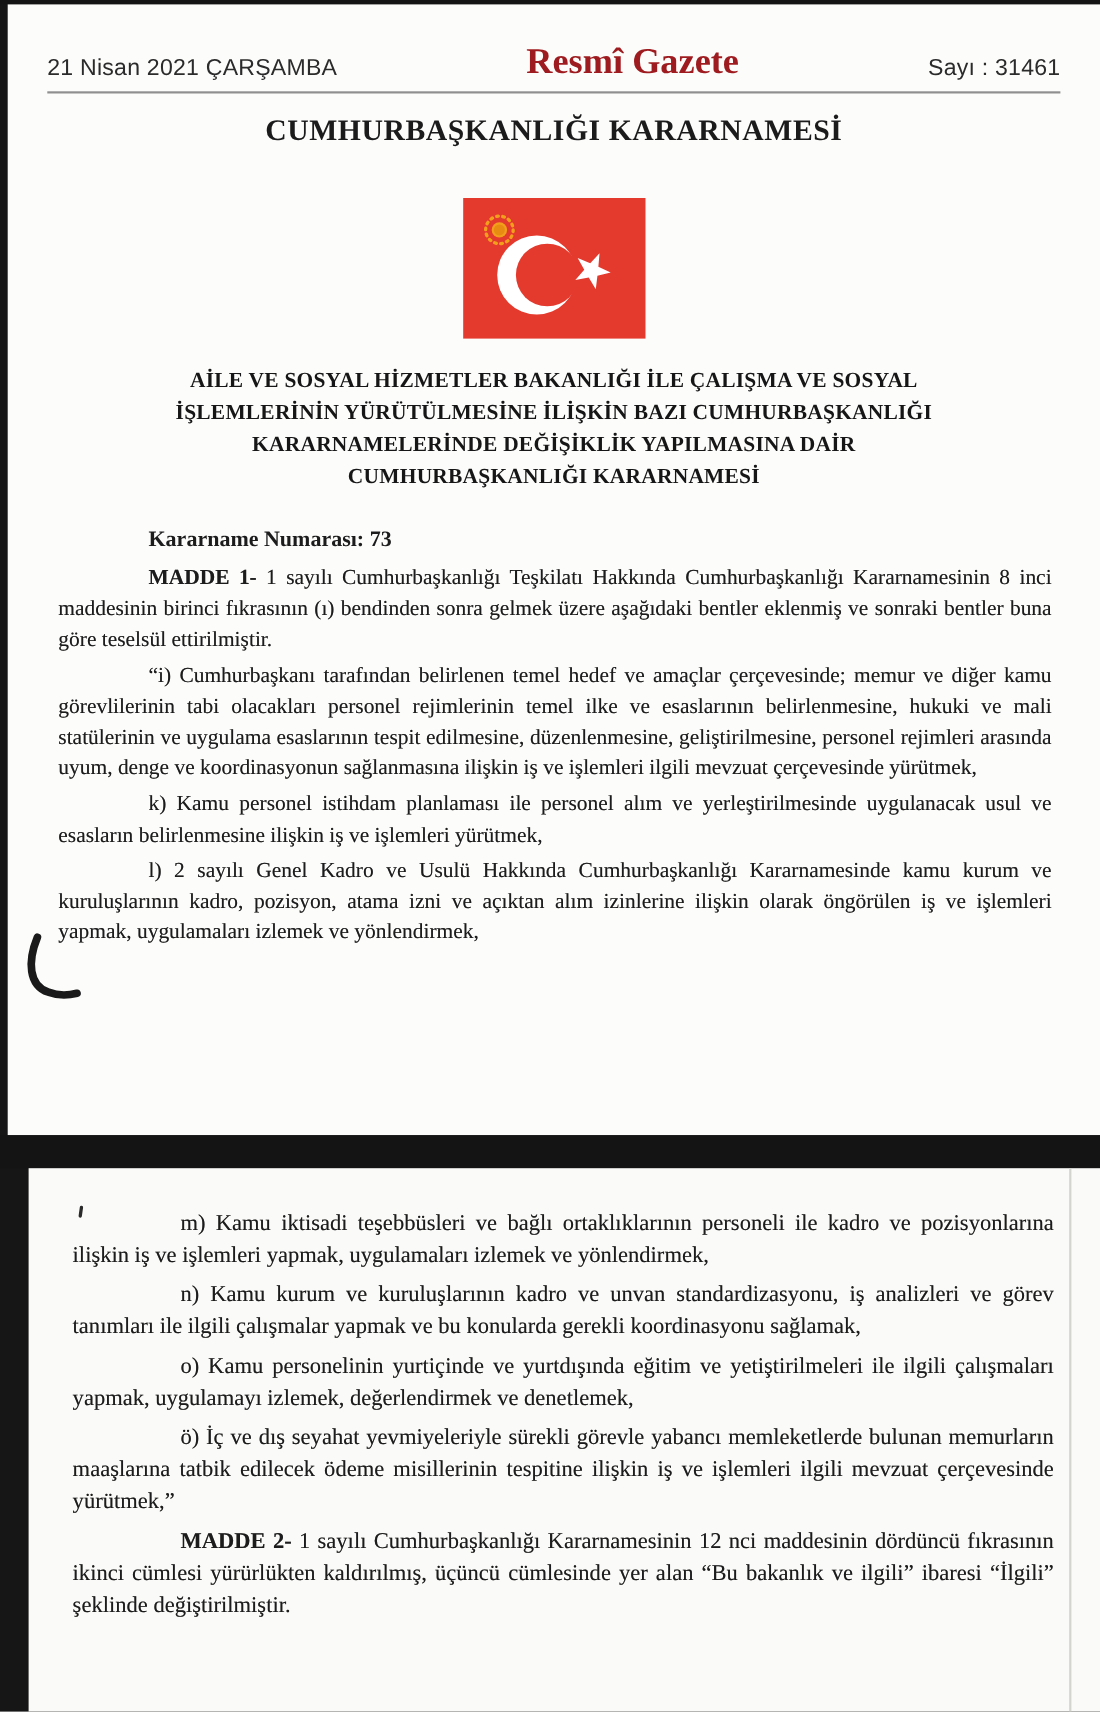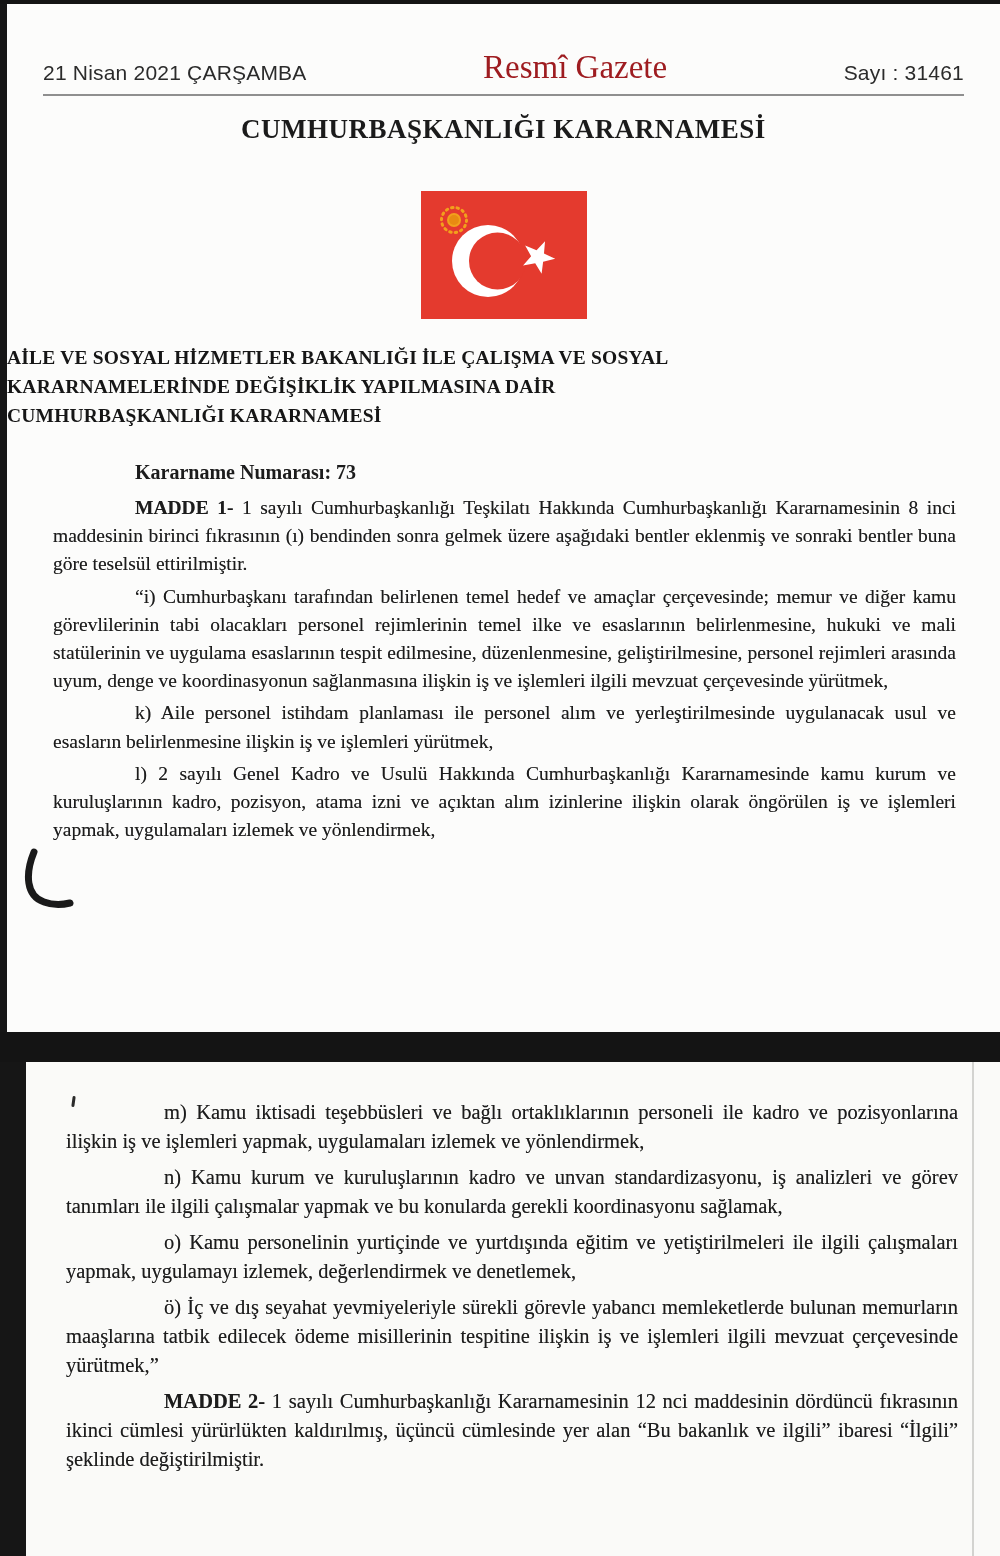--- a/index.html
+++ b/index.html
@@ -18,45 +18,44 @@
   .divider-band{position:absolute;left:0;top:1032px;width:1000px;height:30px;background:#141414;}
   .page2{
     position:absolute;left:26px;top:1062px;width:974px;height:540px;
     background:#fafaf8;overflow:hidden;
   }
   .page2-edge{position:absolute;top:0;left:946px;width:2px;height:494px;background:#d3d3d0;}
 
   
   .gz-header{
     display:flex;justify-content:space-between;align-items:flex-end;
-    padding:18px 36px 0 36px;
+    padding:36px 36px 0 36px;
   }
   .gz-date,.gz-issue{
     font-family:"Liberation Sans", sans-serif;
     font-size:21px;color:#2b2b2b;letter-spacing:0.2px;
   }
   .gz-name{
     font-family:"Liberation Serif", serif;
-    font-weight:normal;font-size:33px;color:#9e1c20;line-height:1;
+    font-weight:bold;font-size:33px;color:#9e1c20;line-height:1;
     padding-bottom:1px;
-    margin-top:29px;
   }
   .gz-rule{margin:9px 36px 0 36px;border:none;border-top:2px solid #8f8f8f;}
 
   .doc-kind{
     margin-top:18px;text-align:center;
     font-weight:bold;font-size:27px;letter-spacing:0.5px;color:#1b1b1b;
   }
 
   
   .flag-wrap{margin-top:46px;display:flex;justify-content:center;}
   .flag-wrap svg{display:block;}
 
   
-  .decree-title{margin-top:24px;}
+  .decree-title{margin-top:24px;text-align:center;}
   .decree-title .line{
     font-weight:bold;font-size:19.5px;line-height:29px;color:#161616;
     letter-spacing:0.2px;
   }
 
   
   .content1{padding:0 44px 0 46px;margin-top:31px;}
   .decree-no{
     font-weight:bold;font-size:20px;text-indent:82px;margin:0 0 10px 0;
   }
@@ -108,33 +107,34 @@
       <circle cx="153" cy="140" r="57" fill="#e43a2e"></circle>
 
       <g transform="translate(234,132) rotate(96) scale(1.15)">
         <polygon points="0,-30 7.1,-9.7 28.5,-9.3 11.4,3.7 17.6,24.3 0,12 -17.6,24.3 -11.4,3.7 -28.5,-9.3 -7.1,-9.7" fill="#ffffff"></polygon>
       </g>
     </svg>
   </div>
 
   <div class="decree-title">
     <div class="line">AİLE VE SOSYAL HİZMETLER BAKANLIĞI İLE ÇALIŞMA VE SOSYAL</div>
+    <div class="line">İŞLEMLERİNİN YÜRÜTÜLMESİNE İLİŞKİN BAZI CUMHURBAŞKANLIĞI</div>
     <div class="line">KARARNAMELERİNDE DEĞİŞİKLİK YAPILMASINA DAİR</div>
     <div class="line">CUMHURBAŞKANLIĞI KARARNAMESİ</div>
   </div>
 
   <div class="content1">
     <p class="decree-no">Kararname Numarası: 73</p>
 
     <p class="body"><span class="lead">MADDE 1-</span><span> 1 sayılı Cumhurbaşkanlığı Teşkilatı Hakkında Cumhurbaşkanlığı Kararnamesinin 8 inci maddesinin birinci fıkrasının (ı) bendinden sonra gelmek üzere aşağıdaki bentler eklenmiş ve sonraki bentler buna göre teselsül ettirilmiştir.</span></p>
 
     <p class="body"><span>“i) Cumhurbaşkanı tarafından belirlenen temel hedef ve amaçlar çerçevesinde; memur ve diğer kamu görevlilerinin tabi olacakları personel rejimlerinin temel ilke ve esaslarının belirlenmesine, hukuki ve mali statülerinin ve uygulama esaslarının tespit edilmesine, düzenlenmesine, geliştirilmesine, personel rejimleri arasında uyum, denge ve koordinasyonun sağlanmasına ilişkin iş ve işlemleri ilgili mevzuat çerçevesinde yürütmek,</span></p>
 
 
-    <p class="body"><span>k) Aile personel istihdam planlaması ile personel alım ve yerleştirilmesinde uygulanacak usul ve esasların belirlenmesine ilişkin iş ve işlemleri yürütmek,</span></p>
+    <p class="body"><span>k) Kamu personel istihdam planlaması ile personel alım ve yerleştirilmesinde uygulanacak usul ve esasların belirlenmesine ilişkin iş ve işlemleri yürütmek,</span></p>
 
     <p class="body"><span>l) 2 sayılı Genel Kadro ve Usulü Hakkında Cumhurbaşkanlığı Kararnamesinde kamu kurum ve kuruluşlarının kadro, pozisyon, atama izni ve açıktan alım izinlerine ilişkin olarak öngörülen iş ve işlemleri yapmak, uygulamaları izlemek ve yönlendirmek,</span></p>
   </div>
 </div>
 
 <svg class="hand-bracket" width="56" height="64" viewBox="0 0 56 64">
   <path d="M 14 4 C 5 26, 6 48, 24 54 C 32 57, 42 57, 50 55" fill="none" stroke="#1a1a1a" stroke-width="7" stroke-linecap="round"></path>
 </svg>
 
 <div class="divider-band"></div>

